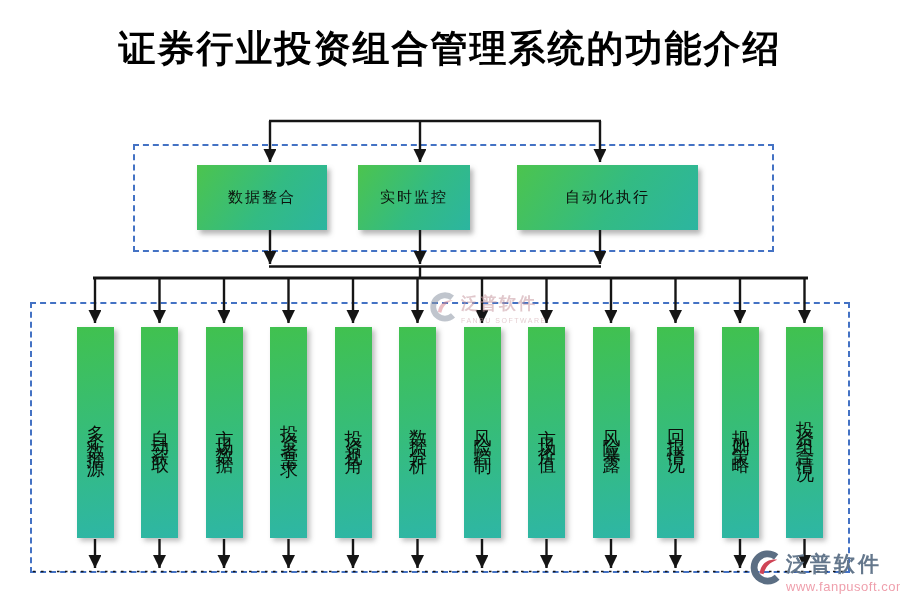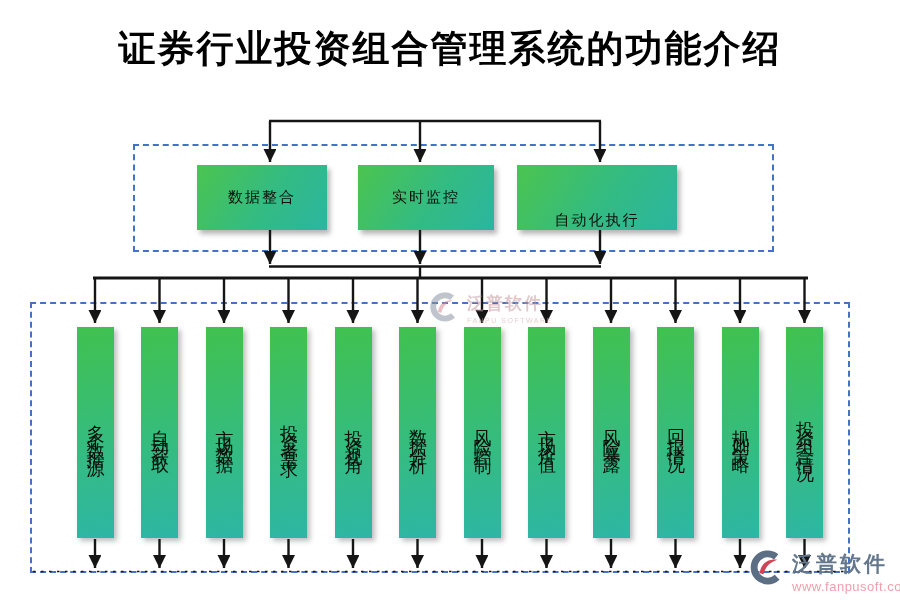--- a/index.html
+++ b/index.html
@@ -17,22 +17,22 @@
   .dashed-bottom { left:30px;  top:302px; width:820px; height:271px; }
 
   .top-node {
     position:absolute; top:165px; height:65px; z-index:2;
     background:linear-gradient(125deg,#4cc44e 0%,#33bb83 55%,#2cb5a0 100%);
     box-shadow:3px 4px 5px rgba(90,90,90,0.45);
     display:flex; align-items:center; justify-content:center;
     font-size:15px; color:#0c120c; letter-spacing:2px;
   }
   .top-node.n1 { left:197px; width:130px; }
-  .top-node.n2 { left:358px; width:136px; }
-  .top-node.n3 { left:517px; width:160px;align-items:flex-end; }
+  .top-node.n2 { left:358px; width:112px; }
+  .top-node.n3 { left:517px; width:181px; }
 
   .col-node {
     position:absolute; top:327px; width:37px; height:211px; z-index:2;
     background:linear-gradient(172deg,#41c14f 0%,#35bc7e 55%,#2eb6a5 100%);
     box-shadow:3px 3px 5px rgba(90,90,90,0.4);
     display:flex; align-items:center; justify-content:center;
   }
   .col-node span {
     writing-mode:vertical-rl; text-orientation:upright;
     font-size:18px; letter-spacing:9px; color:#0a0f0a; line-height:37px;
@@ -40,21 +40,21 @@
 
   svg.connectors { position:absolute; left:0; top:0; z-index:3; pointer-events:none; }
 
   .wm { position:absolute; pointer-events:none; display:flex; align-items:flex-start; }
   .wm-center { left:428px; top:292px; opacity:0.55; z-index:4; }
   .wm-center .wm-name { font-size:17px; font-weight:bold; color:#c89aa2; font-family:"Liberation Sans",sans-serif; letter-spacing:2px; }
   .wm-center .wm-sub  { font-size:7px; color:#cfa4ab; letter-spacing:1.5px; font-family:"Liberation Sans",sans-serif; margin-top:2px; }
   .wm-corner { left:748px; top:550px; z-index:5; }
   .wm-corner .wm-name { font-size:21px; font-weight:bold; color:#64778c; font-family:"Liberation Sans",sans-serif; letter-spacing:3px; }
   .wm-corner .wm-sub  { font-size:13px; color:#ef9fac; font-family:"Liberation Sans",sans-serif; margin-top:1px; letter-spacing:0.5px; }
-  .wm .txt { display:flex; flex-direction:column; margin-left:9px; }
+  .wm .txt { display:flex; flex-direction:column; margin-left:3px; }
 </style>
 </head>
 <body>
 
 <div class="stage">
 
   <div class="page-title">证券行业投资组合管理系统的功能介绍</div>
 
   <div class="dashed-box dashed-top"></div>
   <div class="dashed-box dashed-bottom"></div>

